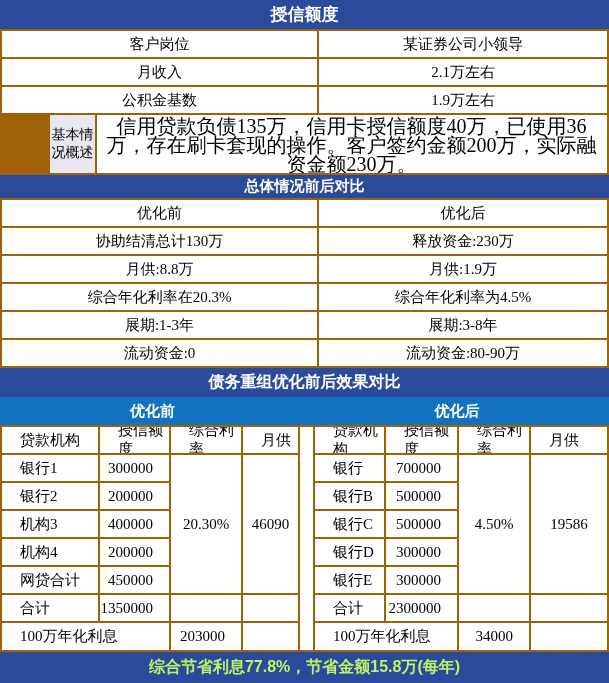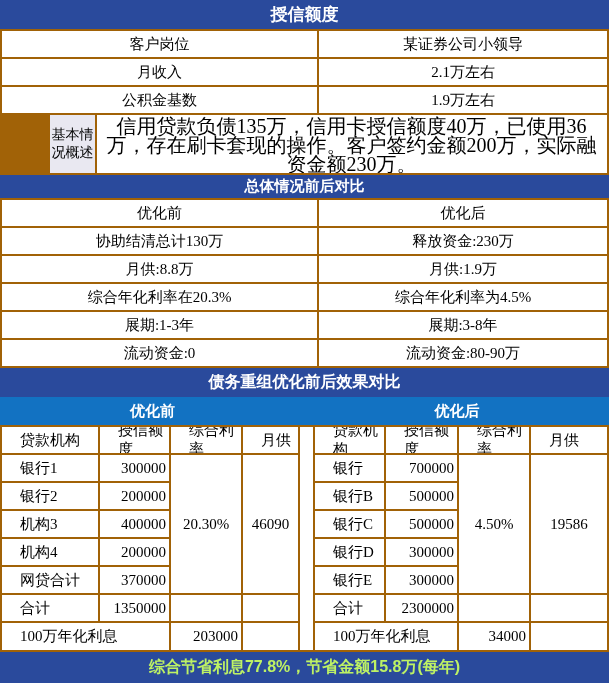--- a/index.html
+++ b/index.html
@@ -40,21 +40,21 @@
     grid-template-columns:315px 1fr;
     grid-template-rows:repeat(6,26px);
   }
   .grid-c {
     height:227px;
     grid-template-columns:96px 69px 70px 55px 13px 69px 71px 70px 1fr;
     grid-template-rows:26px 26px 26px 26px 26px 26px 26px 1fr;
   }
   .center { justify-content:center; text-align:center; }
   .left   { justify-content:flex-start; padding-left:18px; }
-  .right  { justify-content:flex-end; padding-right:3px; }
+  .right  { justify-content:flex-end; padding-right:16px; }
   .span2c { grid-column:span 2; }
   .span5r { grid-row:span 5; }
   .gap-col { grid-column:5; grid-row:1 / span 8; }
   .label-bg { background:#E9E8F1 !important; justify-content:center; text-align:center; font-size:14px;margin-left:48px; }
   .overview-text {
     display:block !important; padding:2px 5px 0 4px;
     font-size:20px; line-height:19px; text-align:center;
   }
   .footer {
     height:31px; background:#2A4A9C; color:#bef264;
@@ -143,21 +143,21 @@
     <div class="right">400000</div>
     <div class="left">银行C</div>
     <div class="right">500000</div>
 
     <div class="left">机构4</div>
     <div class="right">200000</div>
     <div class="left">银行D</div>
     <div class="right">300000</div>
 
     <div class="left">网贷合计</div>
-    <div class="right">370000</div>
+    <div class="right">450000</div>
     <div class="left">银行E</div>
     <div class="right">300000</div>
 
     <div class="left">合计</div>
     <div class="right">1350000</div>
     <div></div>
     <div></div>
     <div class="left">合计</div>
     <div class="right">2300000</div>
     <div></div>

